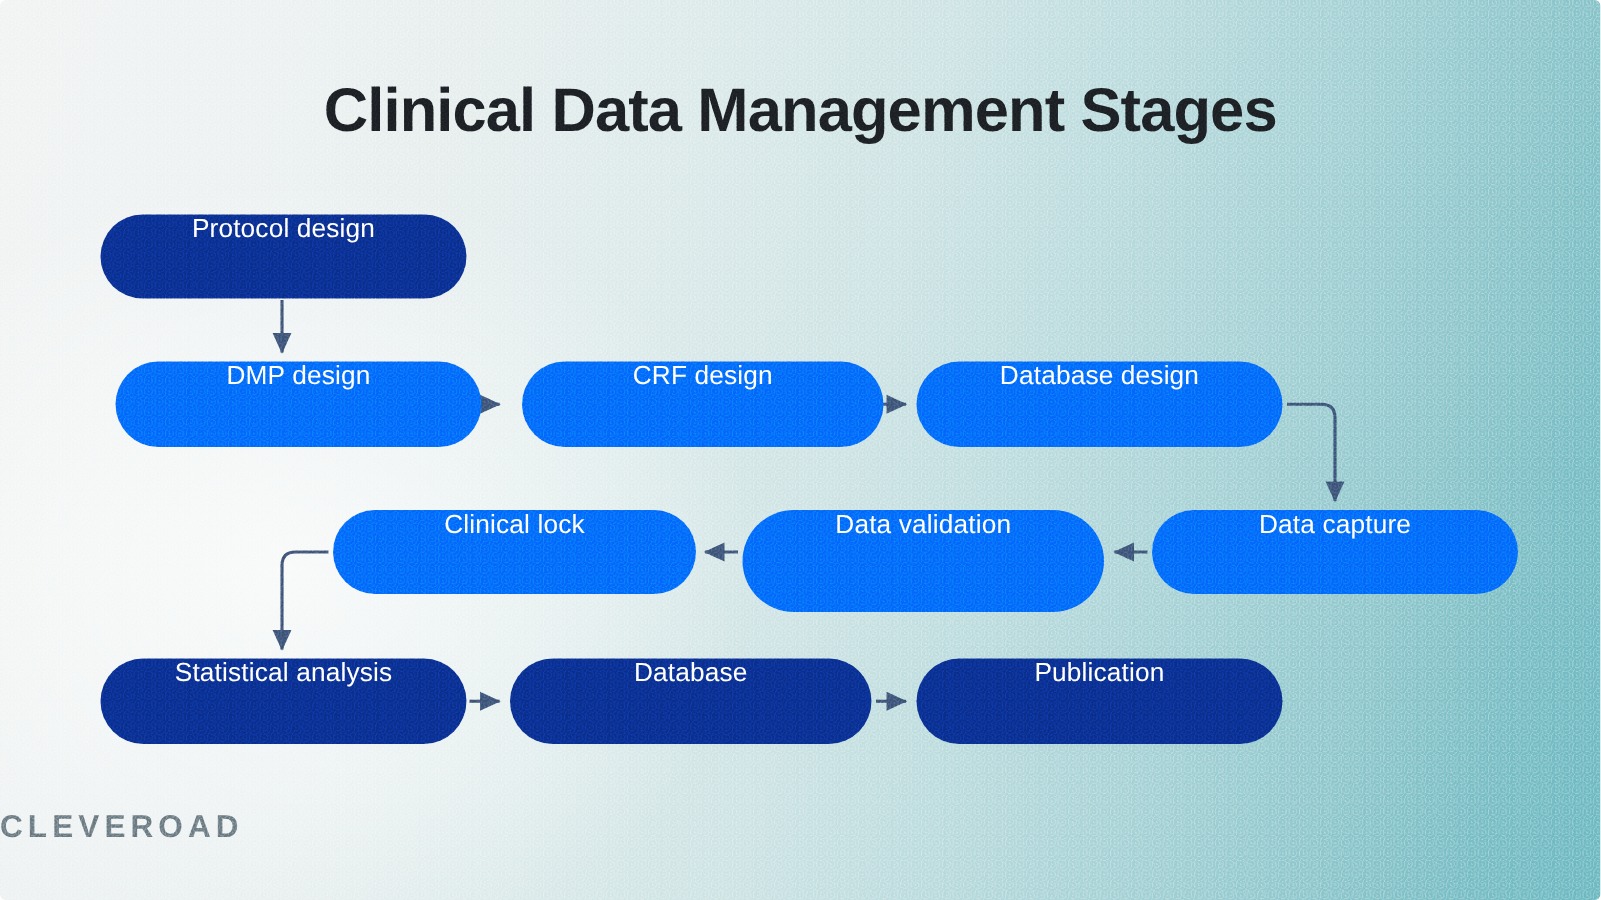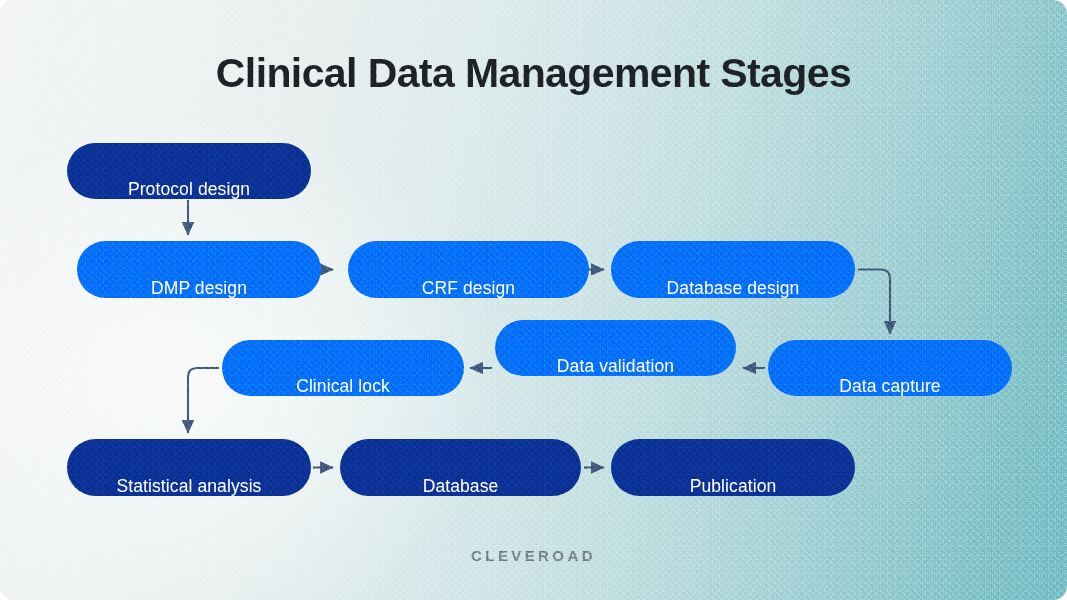--- a/index.html
+++ b/index.html
@@ -9,21 +9,21 @@
   }
   body {
     font-family: "Liberation Sans", sans-serif;
   }
 
   #canvas {
     position: relative;
     width: 1067px;
     height: 600px;
     overflow: hidden;
-    border-radius: 14px;
+    border-radius: 4px;
     background:
       linear-gradient(105deg,
         #f2f4f4 0%,
         #eef2f2 14%,
         #e7eeee 27%,
         #dceaea 40%,
         #cfe4e5 52%,
         #bcdcde 63%,
         #a6d2d6 74%,
         #90c8cd 84%,
@@ -64,42 +64,42 @@
     text-align: center;
     font-size: 41px;
     font-weight: 700;
     letter-spacing: -0.6px;
     color: #1c2024;
   }
 
   .node {
     position: absolute;
     display: flex;
-    align-items: flex-end;
+    align-items: flex-start;
     justify-content: center;
     border-radius: 999px;
     color: #ffffff;
     font-size: 17.5px;
     font-weight: 400;
     letter-spacing: .1px;
     box-sizing: border-box;
     padding: 0 14px;
     text-align: center;
     line-height: 1.1;
   }
   .node.dark   { background: #0b2f8f; }
   .node.bright { background: #0569fb; }
 
   #footer-logo {
     position: absolute;
     left: 0;
     right: 0;
     bottom: 36px;
-    text-align: center;
-    font-size: 15px;
+    text-align: left;
+    font-size: 21px;
     font-weight: 700;
     letter-spacing: 3.4px;
     color: #6d7b83;
   }
 
   #connectors {
     position: absolute;
     inset: 0;
     pointer-events: none;
   }
@@ -149,21 +149,21 @@
     </div>
   <div class="node bright" style="left:348px; top:241px; width:241px; height:57px;">
       <span>CRF design</span>
     </div>
   <div class="node bright" style="left:768px; top:340px; width:244px; height:56px;">
       <span>Data capture</span>
     </div>
   <div class="node bright" style="left:611px; top:241px; width:244px; height:57px;">
       <span>Database design</span>
     </div>
-  <div class="node bright" style="left:495px; top:320px; width:241px; height:56px;">
+  <div class="node bright" style="left:495px; top:340px; width:241px; height:68px;">
       <span>Data validation</span>
     </div>
   <div class="node bright" style="left:222px; top:340px; width:242px; height:56px;">
       <span>Clinical lock</span>
     </div>
   <div class="node dark" style="left:67px;  top:439px; width:244px; height:57px;">
       <span>Statistical analysis</span>
     </div>
   <div class="node dark" style="left:340px; top:439px; width:241px; height:57px;">
       <span>Database</span>

